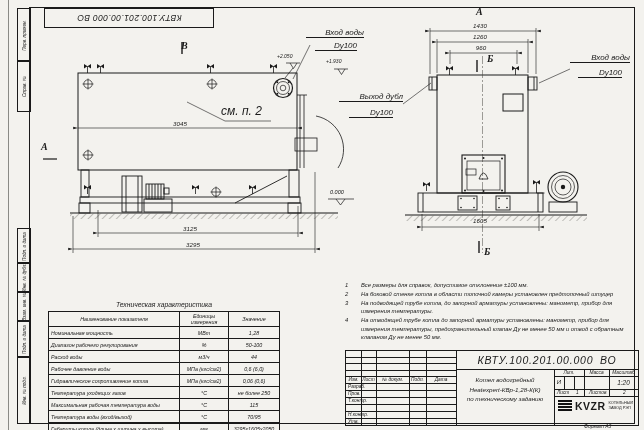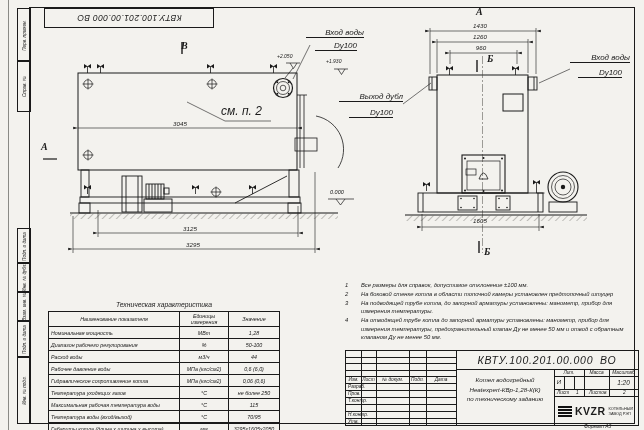--- a/index.html
+++ b/index.html
@@ -35,21 +35,21 @@
   .tt-c.value{flex:1;border-left:0.8px solid #1a1a1a;justify-content:center;text-align:center;}
   .tt-head .tt-c{min-height:11px;justify-content:center;text-align:center;}
   .tt-body .tt-c{min-height:9px;}
   
   .tb{position:absolute;left:345px;top:350px;width:292px;height:74px;border:1.4px solid #1a1a1a;}
   .tbl{position:absolute;background:#1a1a1a;}
   .tb .cell{position:absolute;font:italic 4.8px "Liberation Sans",sans-serif;white-space:nowrap;}
   .tb .docnum{font:italic 10.5px "Liberation Sans",sans-serif;letter-spacing:.8px;word-spacing:3px;
               display:flex;align-items:center;justify-content:center;}
   .tb .desc{font:italic 6.2px "Liberation Sans",sans-serif;text-align:center;line-height:1.55;}
-  .logo-wrap{position:absolute;display:flex;align-items:center;gap:3px;}
+  .logo-wrap{position:absolute;display:flex;align-items:flex-start;gap:3px;}
   .logo-mark{width:14px;height:11px;background:repeating-linear-gradient(#111 0 1.6px,transparent 1.6px 3.1px);}
   .logo-kvzr{font:bold 10.5px "Liberation Sans",sans-serif;letter-spacing:.5px;}
   .logo-co{font:3.9px/1.3 "Liberation Sans",sans-serif;}
   .fmt{position:absolute;left:584px;top:423px;font:italic 5px "Liberation Sans",sans-serif;}
 </style>
 </head>
 <body>
 
 <div id="sheet">
 

